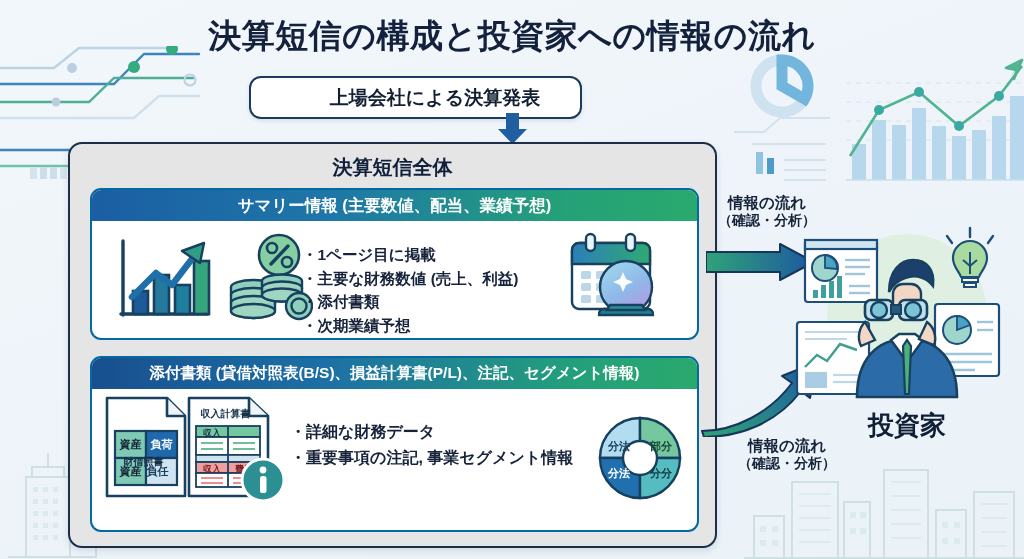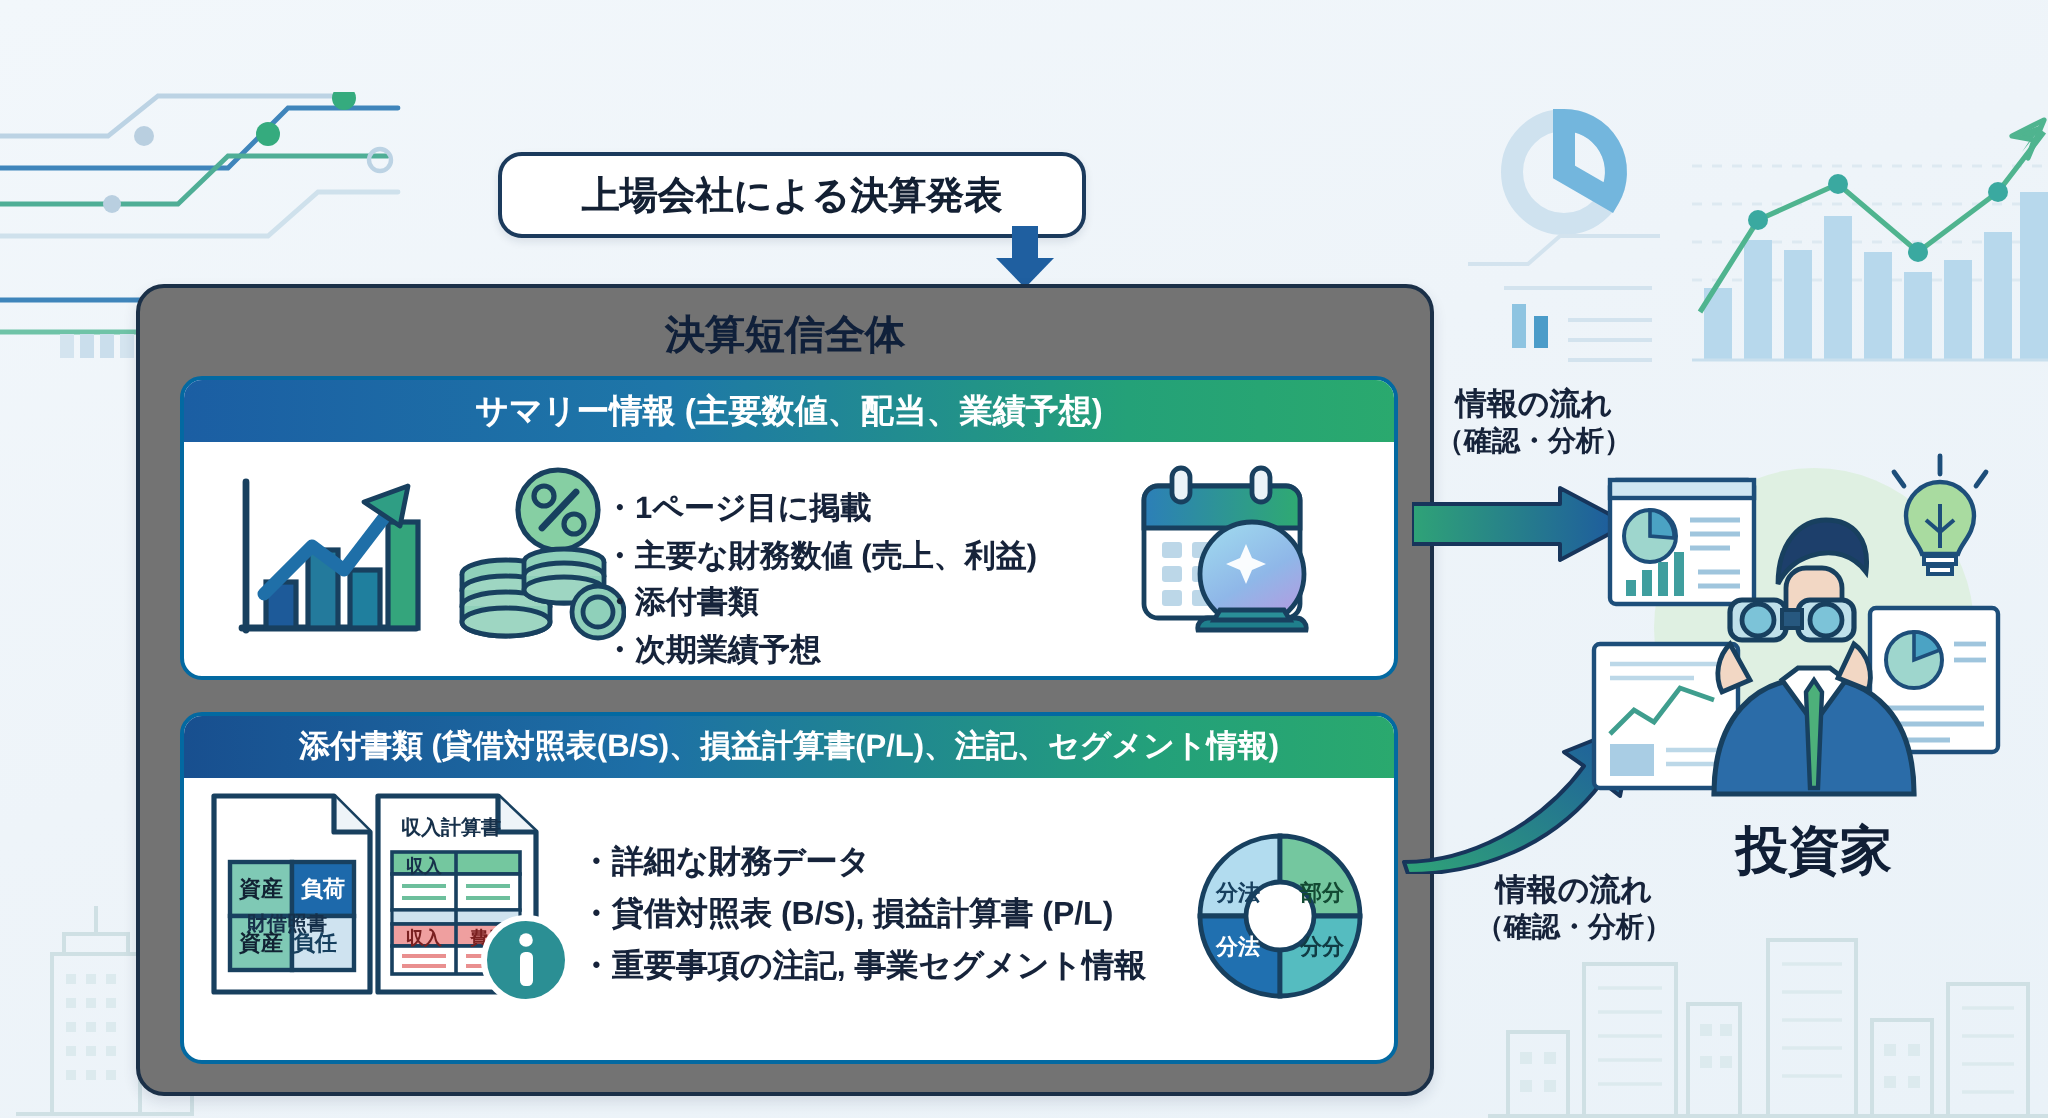--- a/index.html
+++ b/index.html
@@ -25,27 +25,28 @@
     white-space:nowrap;
   }
 
   
   #announce-box{
     position:absolute;left:249px;top:76px;width:290px;height:39px;
     background:#ffffff;border:2.5px solid #1b3a5c;border-radius:12px;
     display:flex;align-items:center;justify-content:center;
     font-size:19px;font-weight:bold;color:#132033;
     box-shadow:0 2px 4px rgba(20,40,70,.10);
+    padding-left:39px;
   }
   #announce-connector{position:absolute;left:498px;top:113px;}
 
   
   #main-card{
     position:absolute;left:68px;top:142px;width:645px;height:402px;
-    background:#737373;border:2.5px solid #1b3048;border-radius:14px;
+    background:#e5e5e5;border:2.5px solid #1b3048;border-radius:14px;
     box-shadow:0 3px 7px rgba(25,45,75,.12);
   }
   #main-card-title{
     position:absolute;left:0;top:10px;width:645px;text-align:center;
     font-size:20px;font-weight:bold;color:#10203a;
   }
 
   
   .section{
     position:absolute;left:20px;width:605px;
@@ -242,20 +243,21 @@
         <rect x="116" y="68" width="6" height="6"></rect>
       <rect x="106" y="84" width="6" height="6"></rect>
         <rect x="116" y="84" width="6" height="6"></rect>
       <rect x="198" y="78" width="6" height="6"></rect>
         <rect x="210" y="78" width="6" height="6"></rect>
       <rect x="198" y="94" width="6" height="6"></rect>
         <rect x="210" y="94" width="6" height="6"></rect>
     </g>
   </svg>
 
+  <div id="page-title">決算短信の構成と投資家への情報の流れ</div>
 
   <div id="announce-box">
     <span>上場会社による決算発表</span>
   </div>
   <svg id="announce-connector" width="30" height="32">
     <rect x="8" y="0" width="13" height="18" fill="#1f5fa0"></rect>
     <polygon points="0,16 29,16 14.5,31" fill="#1f5fa0"></polygon>
   </svg>
 
   <div id="main-card">
@@ -401,21 +403,20 @@
         </div>
 
         <svg style="position:absolute;left:148px;top:68px;" width="46" height="46">
           <circle cx="23" cy="23" r="21" fill="#2b8f94" stroke="#ffffff" stroke-width="3"></circle>
           <circle cx="23" cy="13" r="3.4" fill="#ffffff"></circle>
           <rect x="20" y="19" width="6.5" height="17" rx="2.6" fill="#ffffff"></rect>
         </svg>
 
         <ul class="bullets" id="attach-bullets">
           <li>詳細な財務データ</li>
-          <li>貸借対照表 (B/S), 損益計算書 (P/L)</li>
           <li>重要事項の注記, 事業セグメント情報</li>
         </ul>
 
         <div style="position:absolute;left:503px;top:24px;">
           <svg width="90" height="90">
             <g stroke="#17405f" stroke-width="2.4">
               <path d="M45 45 L45 5 A40 40 0 0 0 5 45 Z" fill="#b2dcef"></path>
               <path d="M45 45 L45 5 A40 40 0 0 1 85 45 Z" fill="#74c79f"></path>
               <path d="M45 45 L5 45 A40 40 0 0 0 45 85 Z" fill="#2070b0"></path>
               <path d="M45 45 L45 85 A40 40 0 0 0 85 45 Z" fill="#55bcc0"></path>

